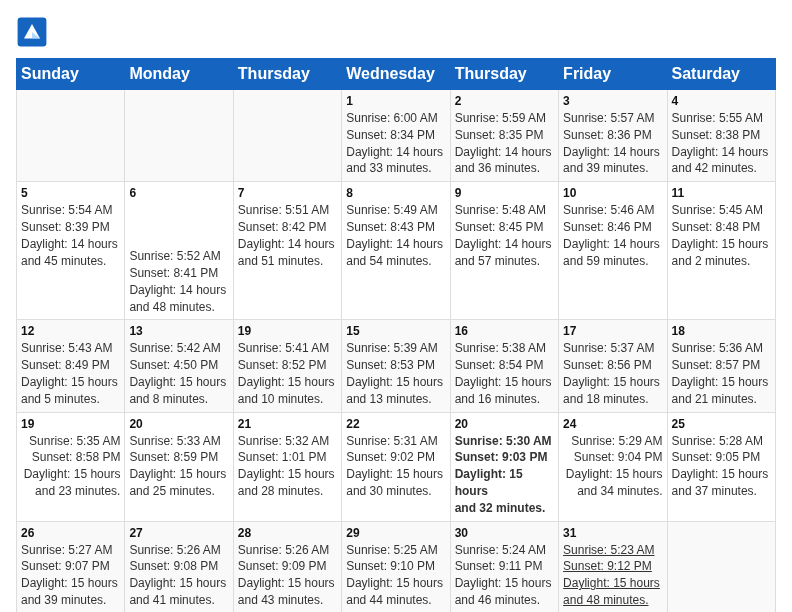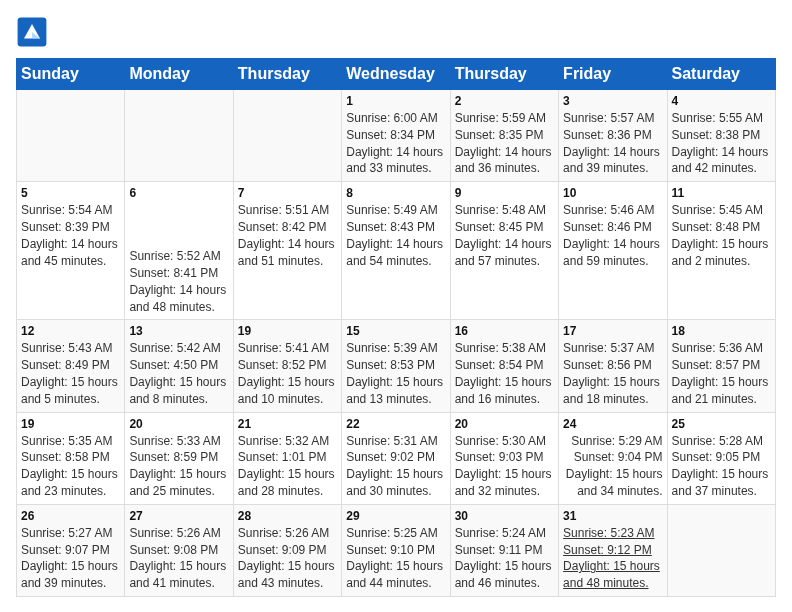--- a/index.html
+++ b/index.html
@@ -254,21 +254,21 @@
           <div class="day-num">18</div>
           <div class="day-info" style="white-space: pre-line;">Sunrise: 5:36 AM
 Sunset: 8:57 PM
 Daylight: 15 hours
 and 21 minutes.</div>
         </td>
       </tr>
       <tr>
         <td>
           <div class="day-num">19</div>
-          <div class="day-info" style="white-space: pre-line;">Sunrise: 5:35 AM
+          <div class="day-info" style="white-space: pre-line; text-align: right;">Sunrise: 5:35 AM
 Sunset: 8:58 PM
 Daylight: 15 hours
 and 23 minutes.</div>
         </td>
         <td>
           <div class="day-num">20</div>
           <div class="day-info" style="white-space: pre-line;">Sunrise: 5:33 AM
 Sunset: 8:59 PM
 Daylight: 15 hours
 and 25 minutes.</div>
@@ -282,21 +282,21 @@
         </td>
         <td>
           <div class="day-num">22</div>
           <div class="day-info" style="white-space: pre-line;">Sunrise: 5:31 AM
 Sunset: 9:02 PM
 Daylight: 15 hours
 and 30 minutes.</div>
         </td>
         <td>
           <div class="day-num">20</div>
-          <div class="day-info" style="white-space: pre-line;">Sunrise: 5:30 AM
+          <div class="day-info" style="white-space: pre-line; font-weight: bold;">Sunrise: 5:30 AM
 Sunset: 9:03 PM
 Daylight: 15 hours
 and 32 minutes.</div>
         </td>
         <td>
           <div class="day-num">24</div>
           <div class="day-info" style="white-space: pre-line; text-align: right;">Sunrise: 5:29 AM
 Sunset: 9:04 PM
 Daylight: 15 hours
 and 34 minutes.</div>

